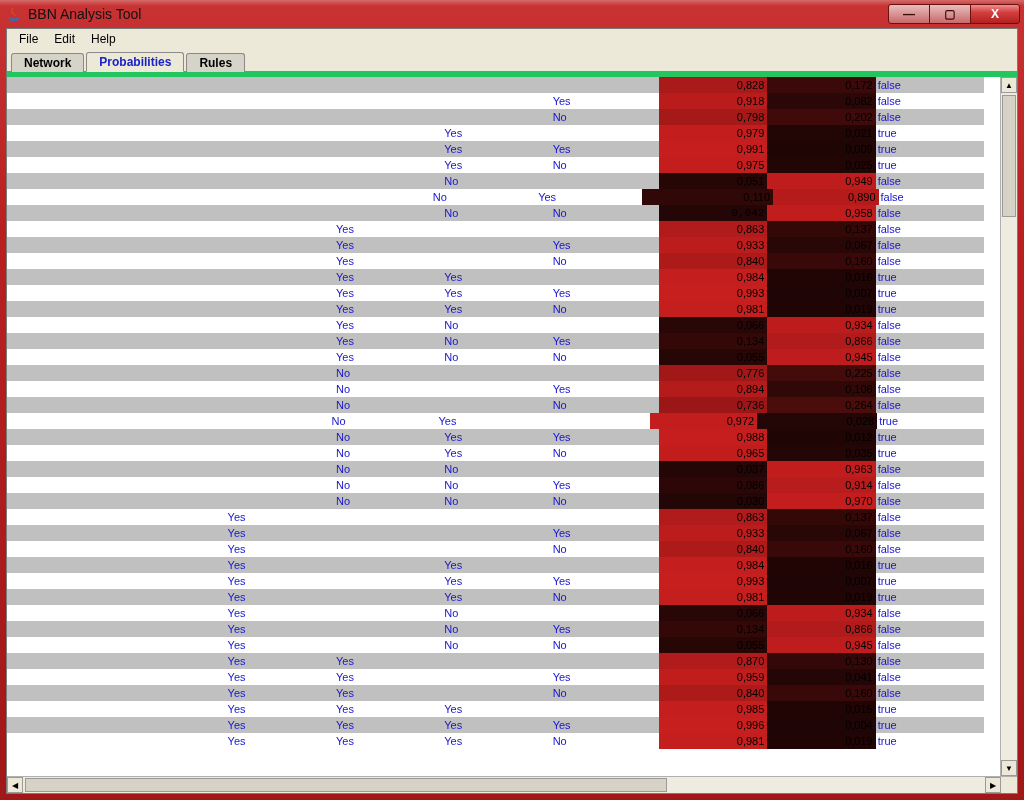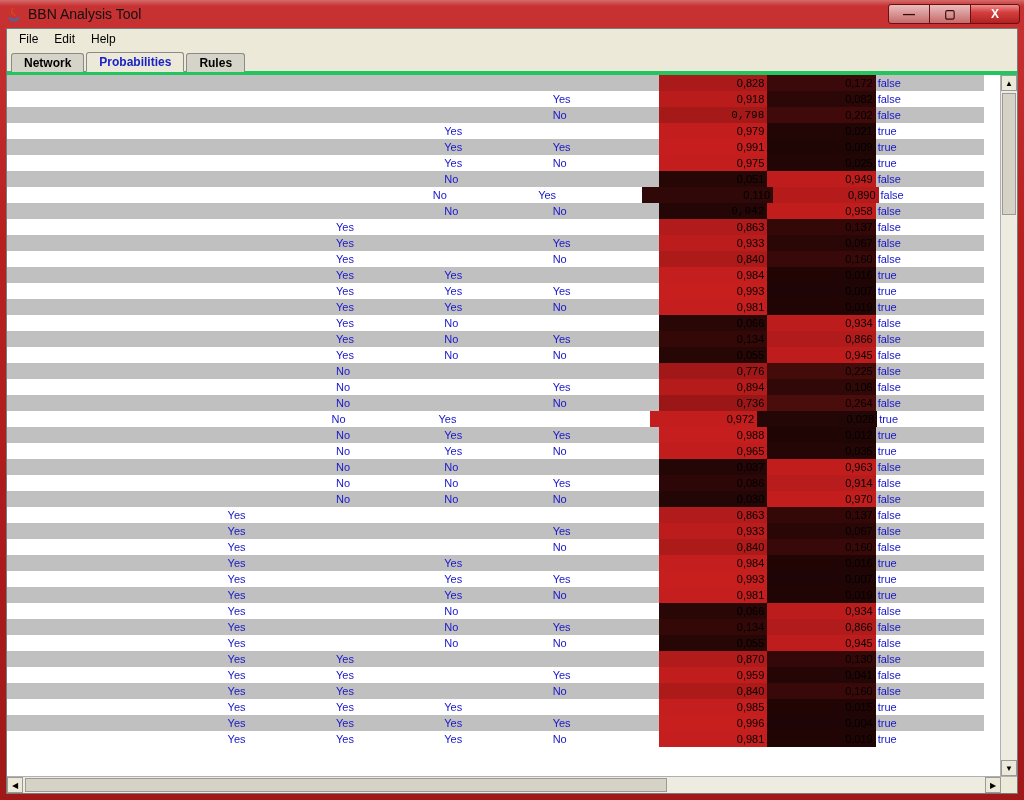--- a/index.html
+++ b/index.html
@@ -78,21 +78,21 @@
     align-items: center;
     padding: 0 4px;
     font-size: 12px;
   }
   .menubar span { padding: 2px 8px; }
   .tabstrip {
     height: 22px;
     background: #ece9d8;
     display: flex;
     align-items: flex-end;
-    border-bottom: 4px solid #22c55e;
+    border-bottom: 6px solid #22c55e;
     padding-left: 4px;
   }
   .tab {
     padding: 2px 12px;
     font-size: 12px;
     font-weight: bold;
     border: 1px solid #8a8a8a;
     border-bottom: none;
     margin-right: 2px;
     background: #d6d3c8;
@@ -253,21 +253,21 @@
               <div class="cell num c7" style="background: rgb(44, 7, 7);">0,082</div>
               <div class="cell tf c8">false</div>
             </div>
             <div class="row odd">
               <div class="cell yn c0"></div>
               <div class="cell yn c1"></div>
               <div class="cell yn c2"></div>
               <div class="cell yn c3"></div>
               <div class="cell yn c4"></div>
               <div class="cell yn c5">No</div>
-              <div class="cell num c6" style="background: rgb(166, 25, 25); font-family: Liberation Mono, monospace;">0,798</div>
+              <div class="cell num c6" style="background: rgb(166, 25, 25);">0,798</div>
               <div class="cell num c7" style="background: rgb(64, 10, 10);">0,202</div>
               <div class="cell tf c8">false</div>
             </div>
             <div class="row even">
               <div class="cell yn c0"></div>
               <div class="cell yn c1"></div>
               <div class="cell yn c2"></div>
               <div class="cell yn c3"></div>
               <div class="cell yn c4">Yes</div>
               <div class="cell yn c5"></div>

